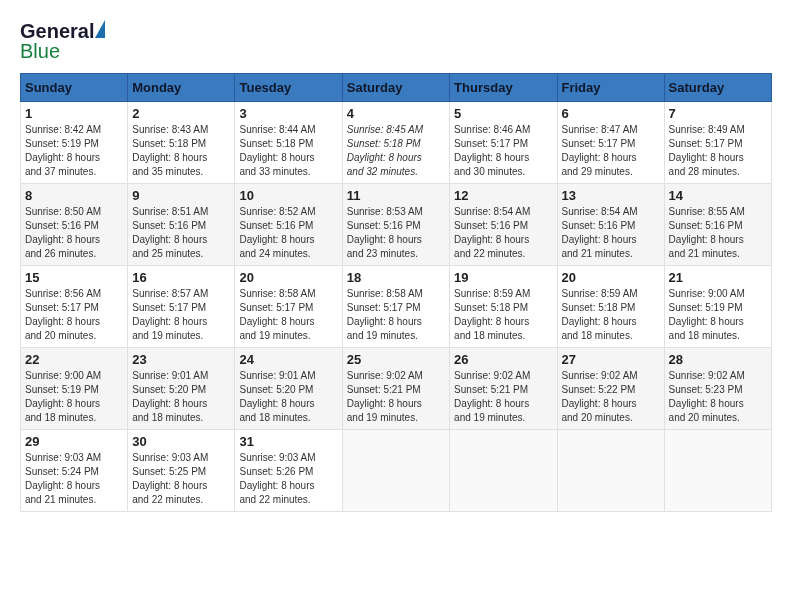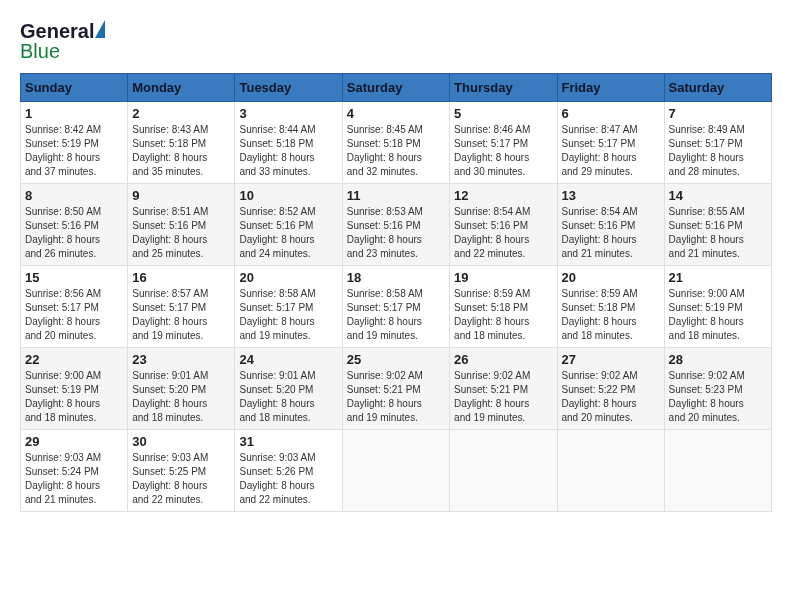--- a/index.html
+++ b/index.html
@@ -134,21 +134,21 @@
 Daylight: 8 hours
 and 37 minutes.</span></td>
         <td><span class="day-num">2</span><span class="day-info" style="white-space: pre-line;">Sunrise: 8:43 AM
 Sunset: 5:18 PM
 Daylight: 8 hours
 and 35 minutes.</span></td>
         <td><span class="day-num">3</span><span class="day-info" style="white-space: pre-line;">Sunrise: 8:44 AM
 Sunset: 5:18 PM
 Daylight: 8 hours
 and 33 minutes.</span></td>
-        <td><span class="day-num">4</span><span class="day-info" style="white-space: pre-line;">Sunrise: 8:45 AM
+        <td><span class="day-num">4</span><span class="day-info" style="white-space: pre-line; font-style: italic;">Sunrise: 8:45 AM
 Sunset: 5:18 PM
 Daylight: 8 hours
 and 32 minutes.</span></td>
         <td><span class="day-num">5</span><span class="day-info" style="white-space: pre-line; margin-top: 33px;">Sunrise: 8:46 AM
 Sunset: 5:17 PM
 Daylight: 8 hours
 and 30 minutes.</span></td>
         <td><span class="day-num">6</span><span class="day-info" style="white-space: pre-line;">Sunrise: 8:47 AM
 Sunset: 5:17 PM
 Daylight: 8 hours

